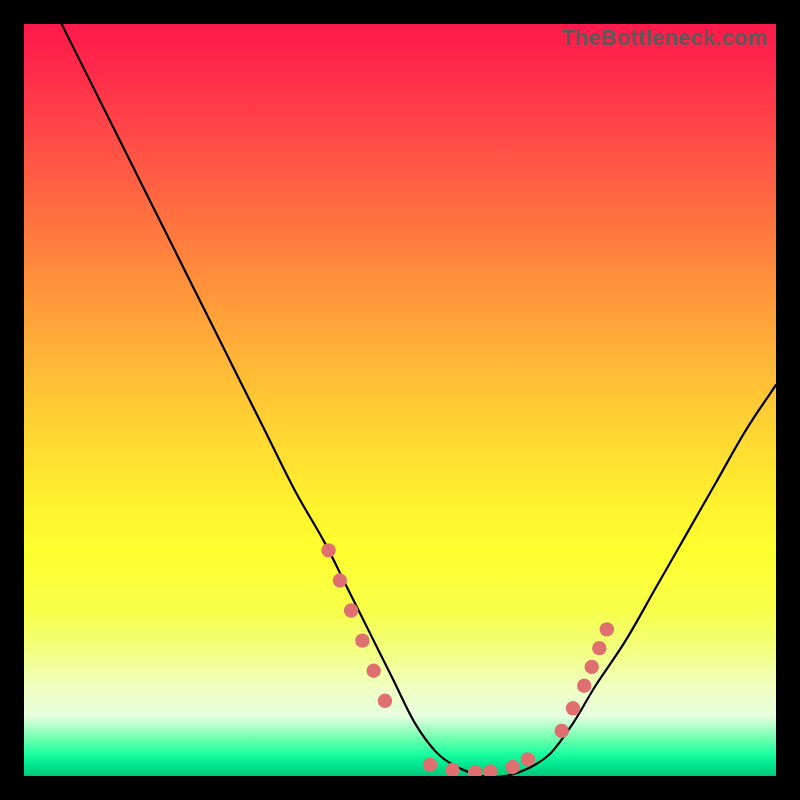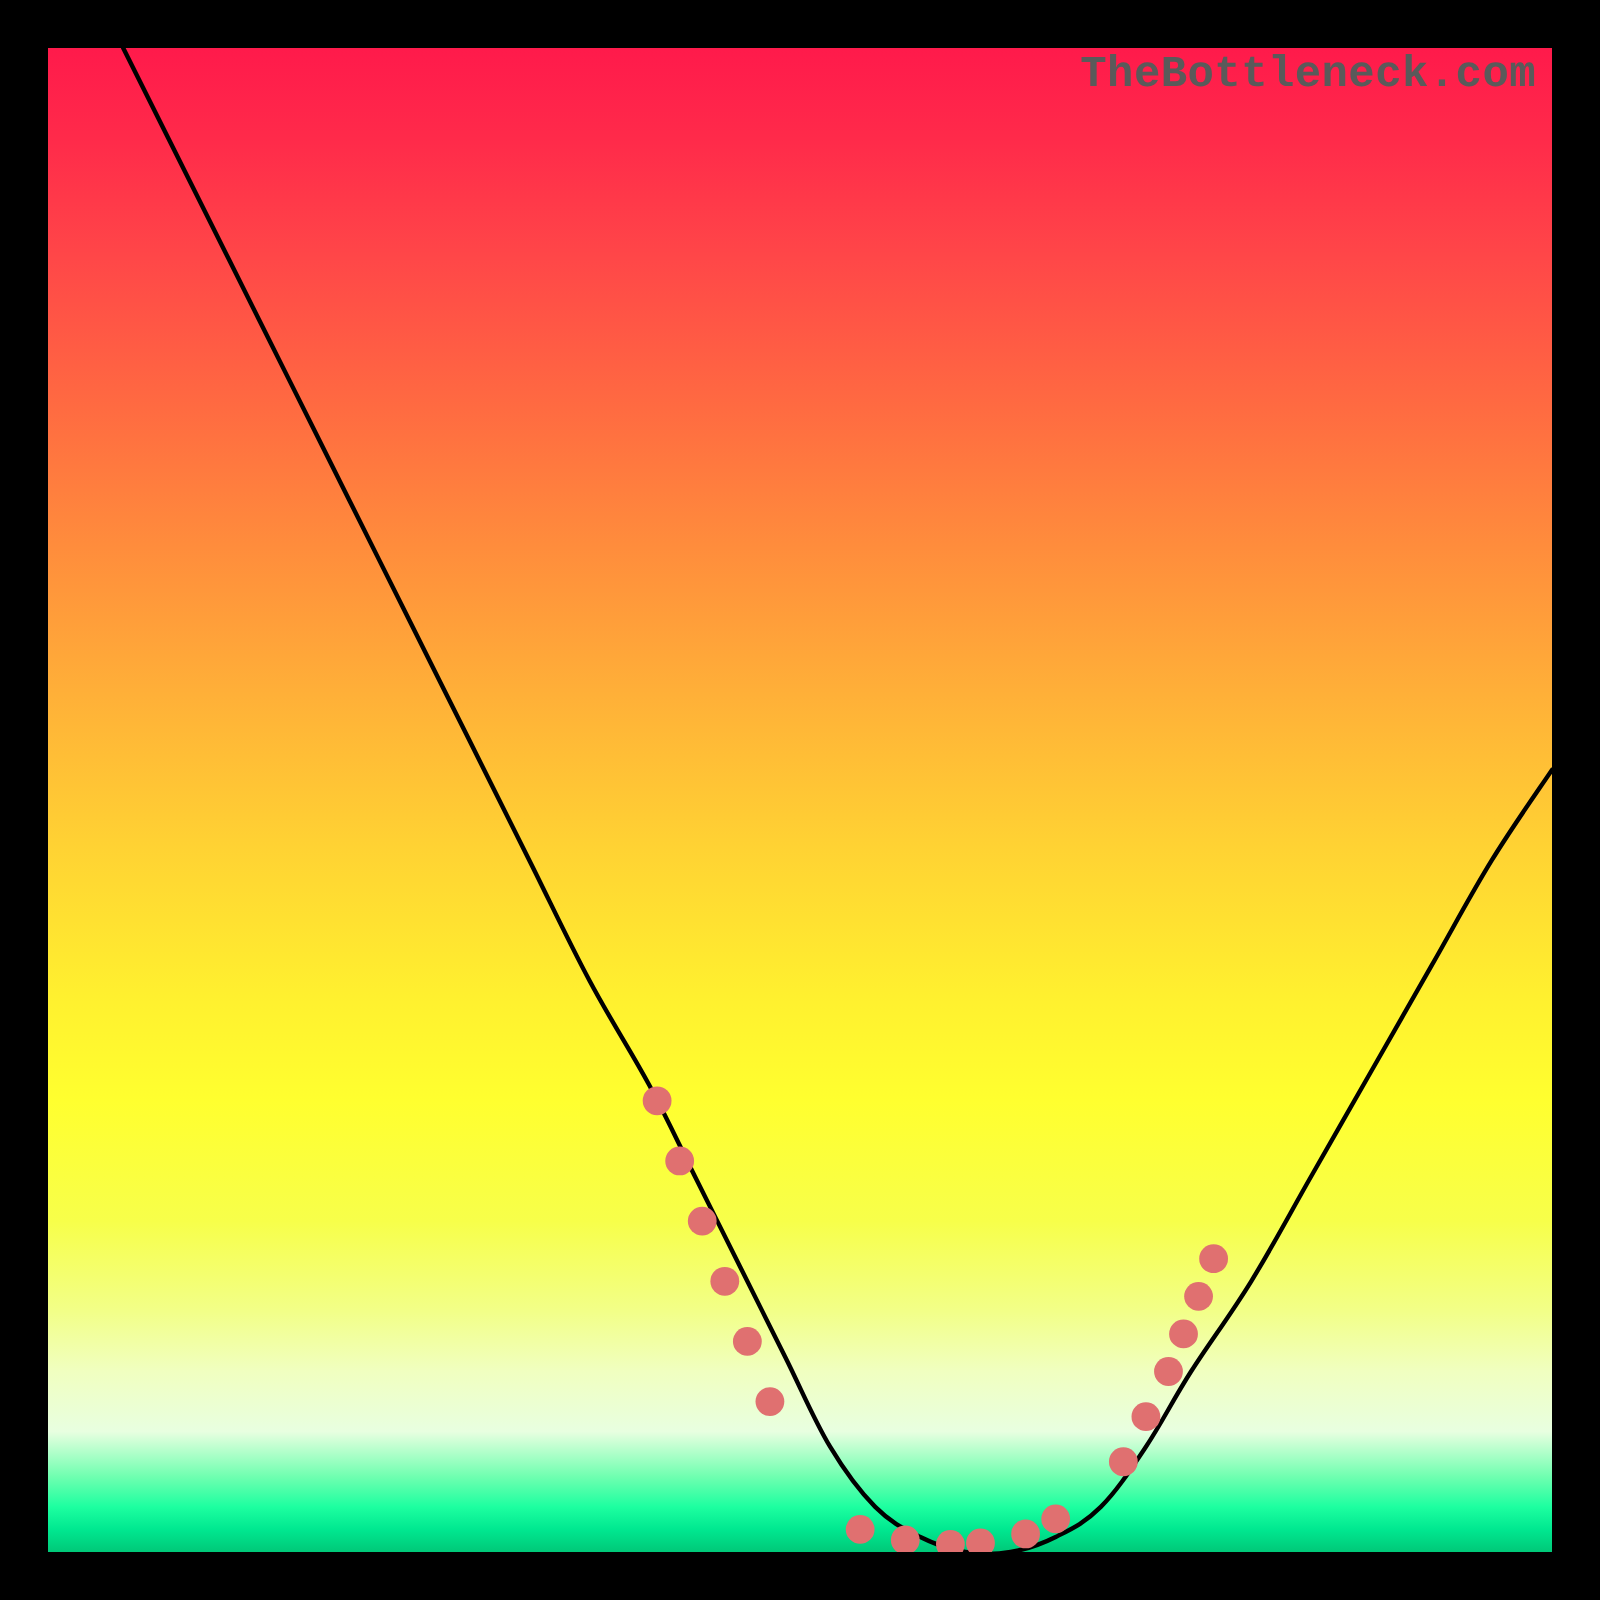--- a/index.html
+++ b/index.html
@@ -42,21 +42,21 @@
     );
   }
   .curve-layer {
     position: absolute;
     inset: 0;
   }
   .watermark {
     position: absolute;
     top: 1px;
     right: 8px;
-    font-family: Liberation Mono, monospace;
+    font-family: Liberation Sans, sans-serif;
     font-size: 22px;
     font-weight: 600;
     color: #5a5a5a;
     letter-spacing: 0.2px;
   }
 </style>
 </head>
 <body>
 
 <div class="frame">

